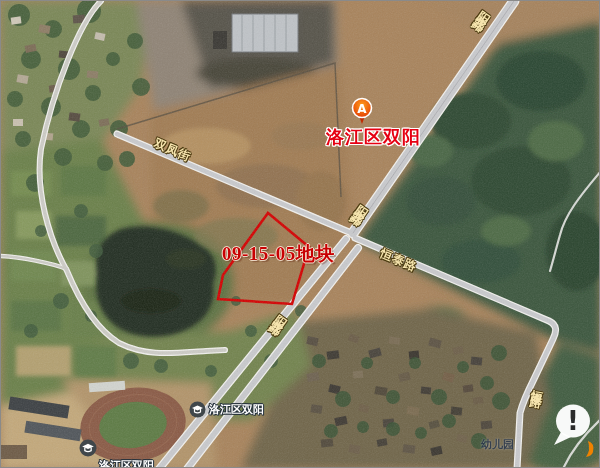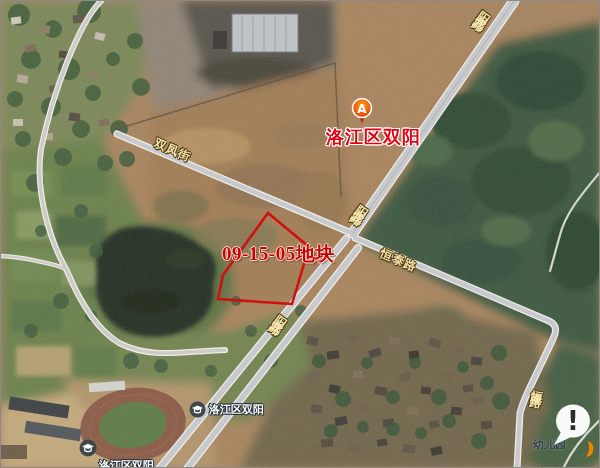--- a/index.html
+++ b/index.html
@@ -312,21 +312,21 @@
   <svg class="lbl" style="left:78px;top:438px;" width="18" height="18" viewBox="0 0 17 17">
     <circle cx="8.5" cy="8.5" r="8" fill="#40474b"></circle>
     <polygon points="8.5,4.5 14,7 8.5,9.5 3,7" fill="#fff"></polygon>
     <path d="M5.5,8 v3 q3,1.8 6,0 v-3" fill="none" stroke="#fff" stroke-width="1.2"></path>
   </svg>
   <div class="lbl poi-lbl" style="left:98px;top:429px;">
     <div>洛江区双阳</div>
     
   </div>
 
-  <div class="lbl kindergarten" style="left:532px;top:436px;">幼儿园</div>
+  <div class="lbl kindergarten" style="left:480px;top:436px;">幼儿园</div>
 
   <svg class="lbl" style="left:349px;top:95px;" width="24" height="32" viewBox="0 0 24 32">
     <polygon points="9,20 15,20 12,28" fill="#c22a00"></polygon>
     <circle cx="12" cy="12" r="9.5" fill="url(#ping)" stroke="#ffffff" stroke-width="1.6"></circle>
     <text x="12" y="16.5" text-anchor="middle" font-size="12" font-weight="bold" fill="#ffffff">A</text>
   </svg>
   <div class="lbl project-name" style="left:325px;top:124px;width:80px;text-align:center;">洛江区双阳</div>
 
   <div class="lbl parcel-name" style="left:221px;top:240px;">09-15-05地块</div>
 

